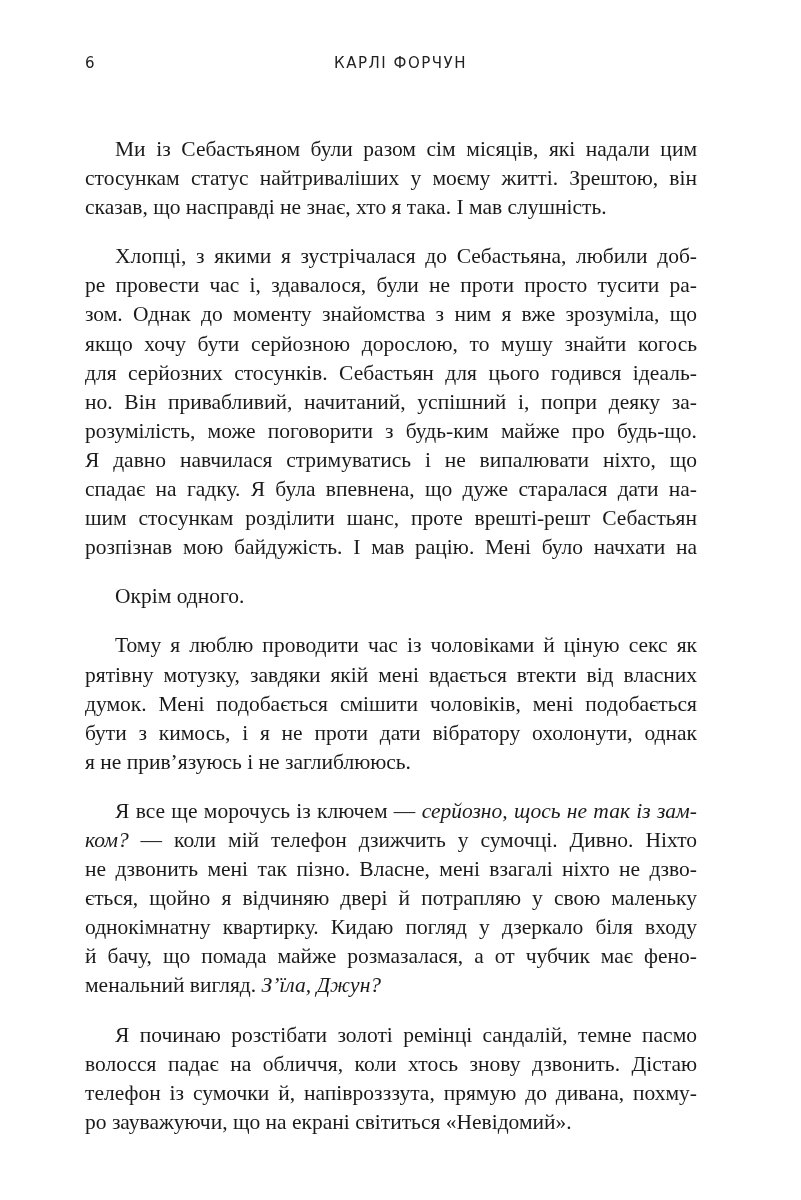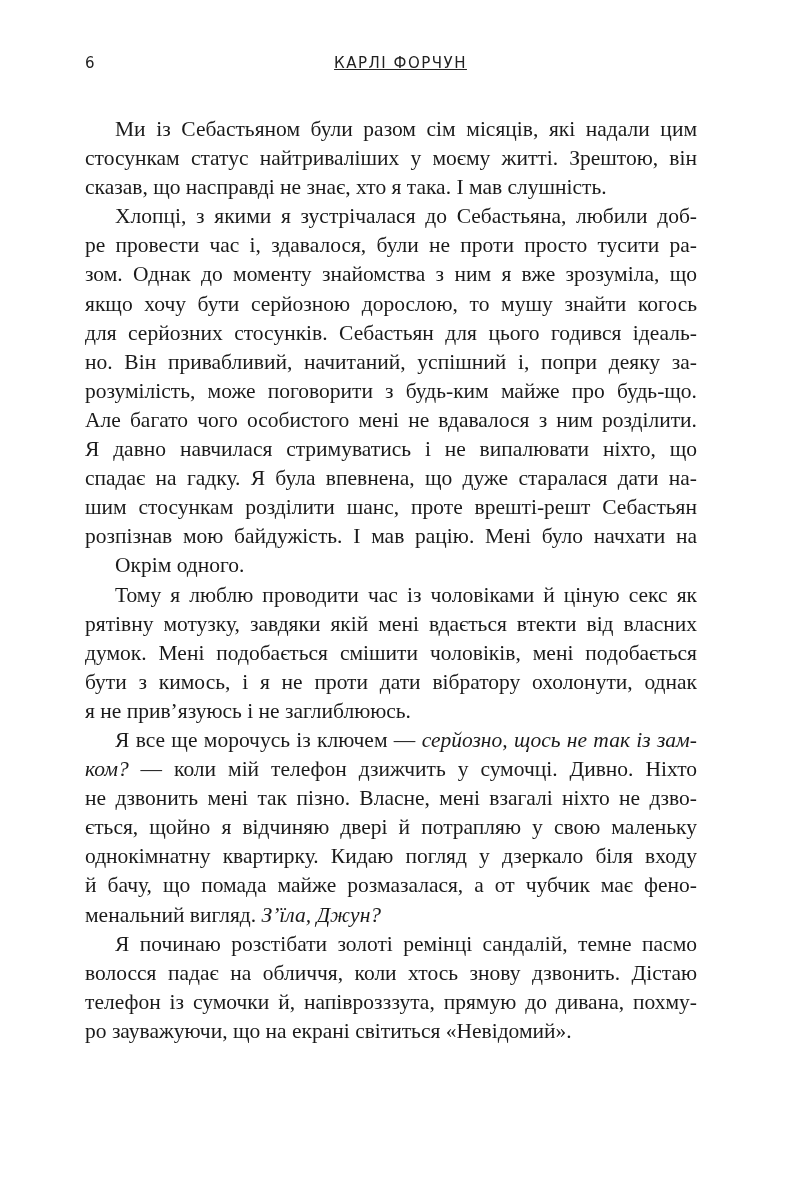--- a/index.html
+++ b/index.html
@@ -1,26 +1,26 @@
 <!DOCTYPE html>
 <html><head>
 <meta charset="utf-8">
 <style>
   html, body { margin: 0; padding: 0; background: #fff; }
   body { width: 801px; height: 1200px; position: relative; overflow: hidden; }
   .page { position: absolute; left: 0; top: 0; width: 801px; height: 1200px; background: #ffffff; }
   .header { position: absolute; top: 54px; left: 0; width: 801px; height: 24px;
     font-family: "DejaVu Sans", sans-serif; font-size: 15px; color: #222; letter-spacing: 1.5px; }
   .page-num { position: absolute; left: 85px; top: 0; }
-  .running-head { position: absolute; left: 0; width: 801px; text-align: center; top: 0; text-decoration: underline; }
+  .running-head { position: absolute; left: 0; width: 801px; text-align: center; top: 0; }
   .body { position: absolute; left: 85px; top: 115px; width: 612px;
     font-family: "Liberation Serif", serif; font-size: 21.5px; color: #1a1a1a; line-height: 29.1px; }
   .line { display: block; height: 29.1px; text-align: justify; text-align-last: justify; white-space: nowrap; overflow: visible; }
   .line.last { text-align-last: left; }
-  .line.indent { padding-left: 30px; }
+  .line.indent { padding-left: 30px; margin-top: 20px; }
   em { font-style: italic; font-family: Liberation Serif, serif; }
 </style>
 </head>
 <body>
 
 <div class="page">
   <div class="header">
     <span class="page-num">6</span>
     <span class="running-head">КАРЛІ ФОРЧУН</span>
   </div>
@@ -28,21 +28,20 @@
       <div class="line indent">Ми із Себастьяном були разом сім місяців, які надали цим</div>
       <div class="line">стосункам статус найтриваліших у моєму житті. Зрештою, він</div>
       <div class="line last">сказав, що насправді не знає, хто я така. І мав слушність.</div>
       <div class="line indent">Хлопці, з якими я зустрічалася до Себастьяна, любили доб-</div>
       <div class="line">ре провести час і, здавалося, були не проти просто тусити ра-</div>
       <div class="line">зом. Однак до моменту знайомства з ним я вже зрозуміла, що</div>
       <div class="line">якщо хочу бути серйозною дорослою, то мушу знайти когось</div>
       <div class="line">для серйозних стосунків. Себастьян для цього годився ідеаль-</div>
       <div class="line">но. Він привабливий, начитаний, успішний і, попри деяку за-</div>
       <div class="line">розумілість, може поговорити з будь-ким майже про будь-що.</div>
-      <div class="line">Але багато чого особистого мені не вдавалося з ним розділити.</div>
       <div class="line">Я давно навчилася стримуватись і не випалювати ніхто, що</div>
       <div class="line">спадає на гадку. Я була впевнена, що дуже старалася дати на-</div>
       <div class="line">шим стосункам розділити шанс, проте врешті-решт Себастьян</div>
       <div class="line">розпізнав мою байдужість. І мав рацію. Мені було начхати на</div>
       <div class="line indent last">Окрім одного.</div>
       <div class="line indent">Тому я люблю проводити час із чоловіками й ціную секс як</div>
       <div class="line">рятівну мотузку, завдяки якій мені вдається втекти від власних</div>
       <div class="line">думок. Мені подобається смішити чоловіків, мені подобається</div>
       <div class="line">бути з кимось, і я не проти дати вібратору охолонути, однак</div>
       <div class="line last">я не прив’язуюсь і не заглиблююсь.</div>

